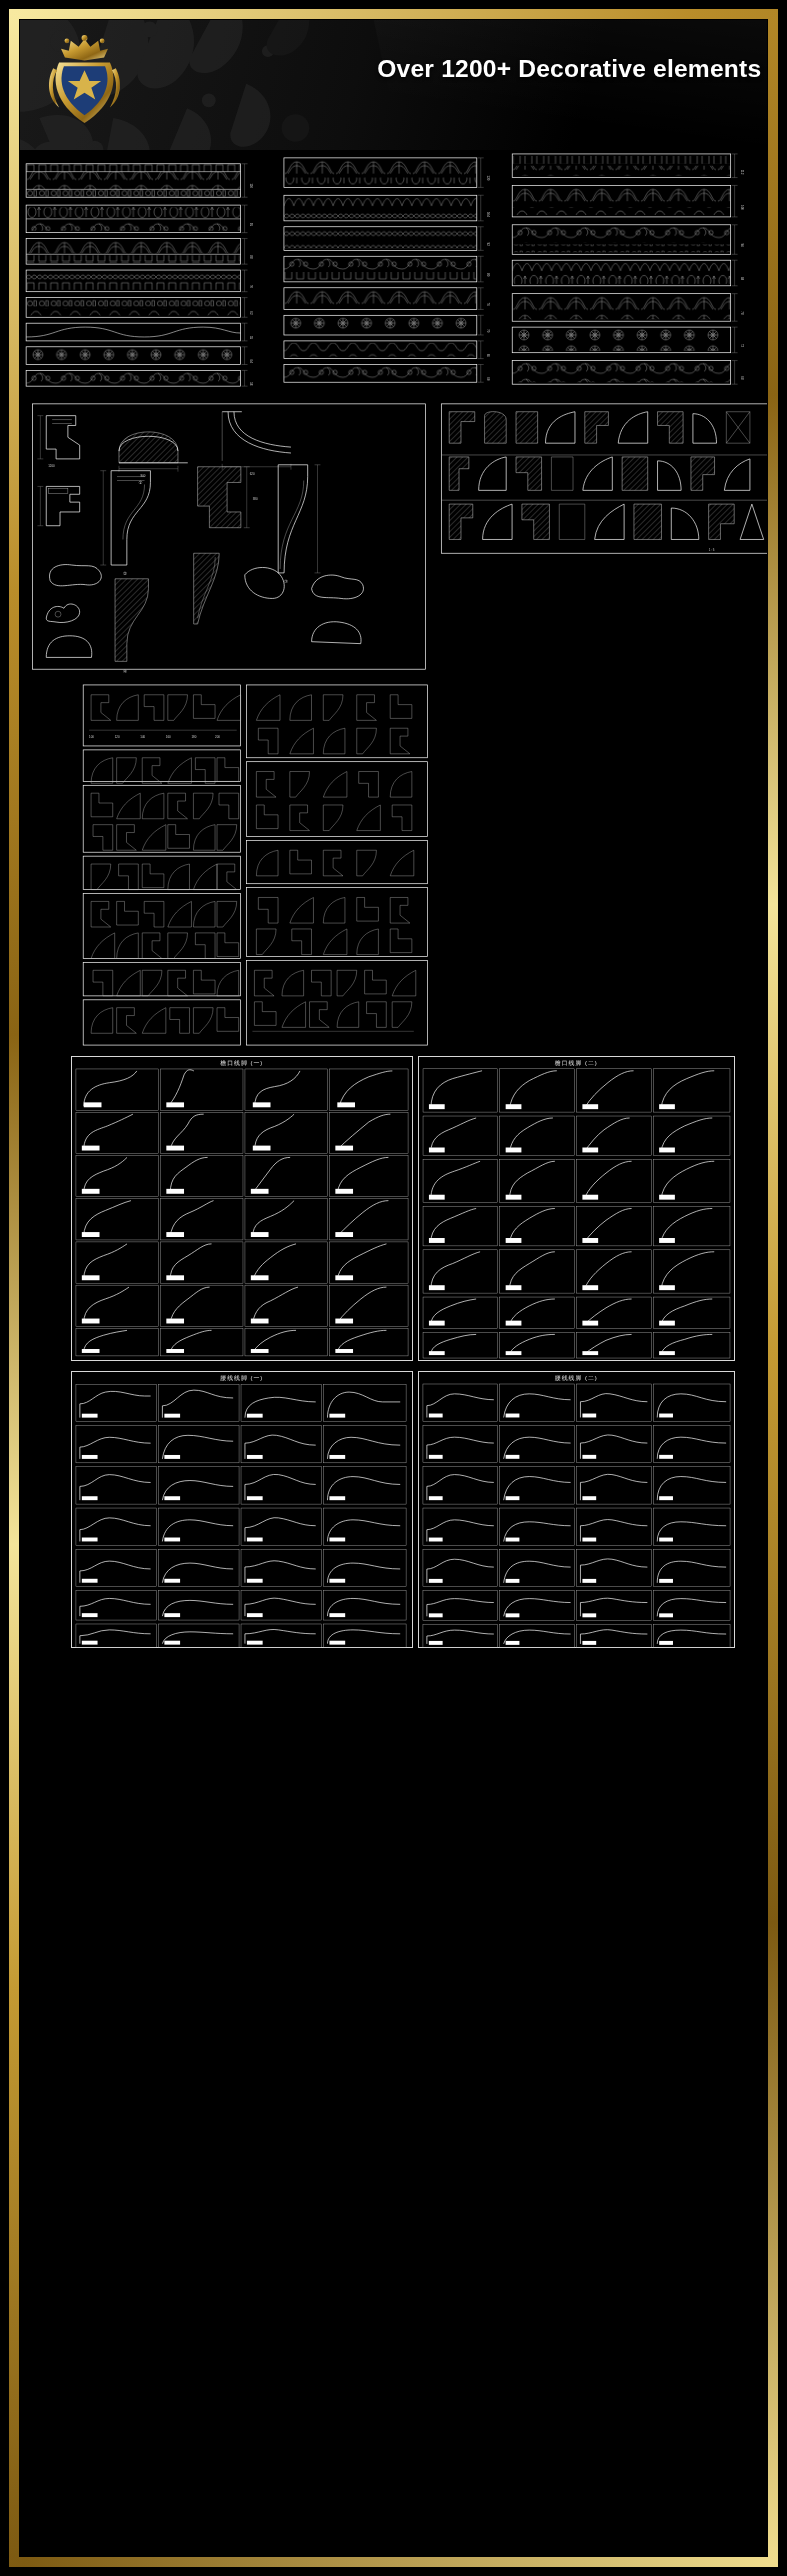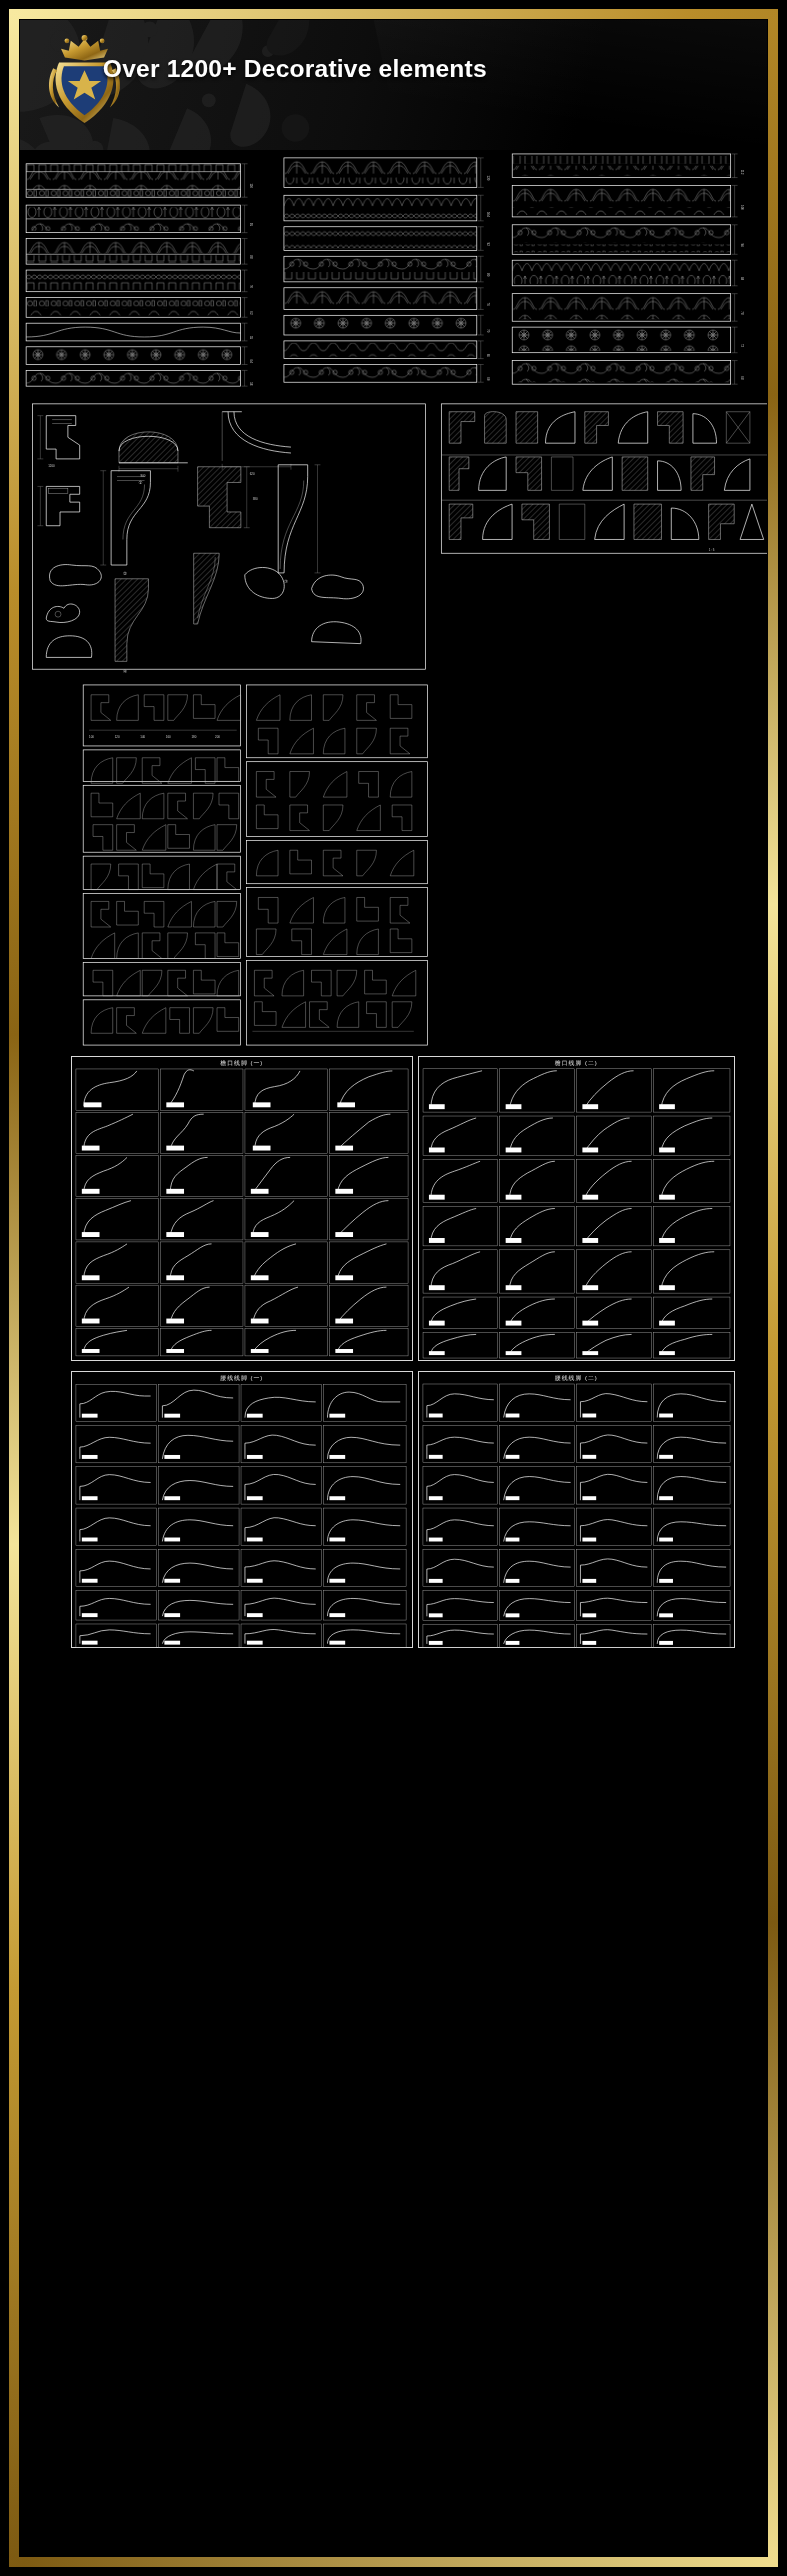--- a/index.html
+++ b/index.html
@@ -35,24 +35,25 @@
   }
   .header-sheen{
     position:absolute;right:-39px;top:-59px;width:413px;height:256px;
     background:linear-gradient(200deg,rgba(255,255,255,.07),rgba(255,255,255,0) 60%);
     transform:rotate(-12deg);
   }
   .crest{
     position:absolute;left:25.6px;top:15.7px;width:79px;height:92px;
   }
   .title{
-    position:absolute;left:83px;top:35px;right:5.9px;
+    position:absolute;left:101px;top:35px;right:5.9px;
     color:#fff;font-size:24.6px;font-weight:bold;letter-spacing:0.2px;
     text-shadow:0 2px 3.9px rgba(0,0,0,.9);
     white-space:nowrap;
+    text-align:right;
   }
   
   .sect{position:relative;width:100%;}
   .panel{
     position:absolute;box-sizing:border-box;
     border:1px solid #d8d8d8;
     background:#000;
   }
   .panel-title{
     position:absolute;top:2px;left:0;right:0;text-align:center;

